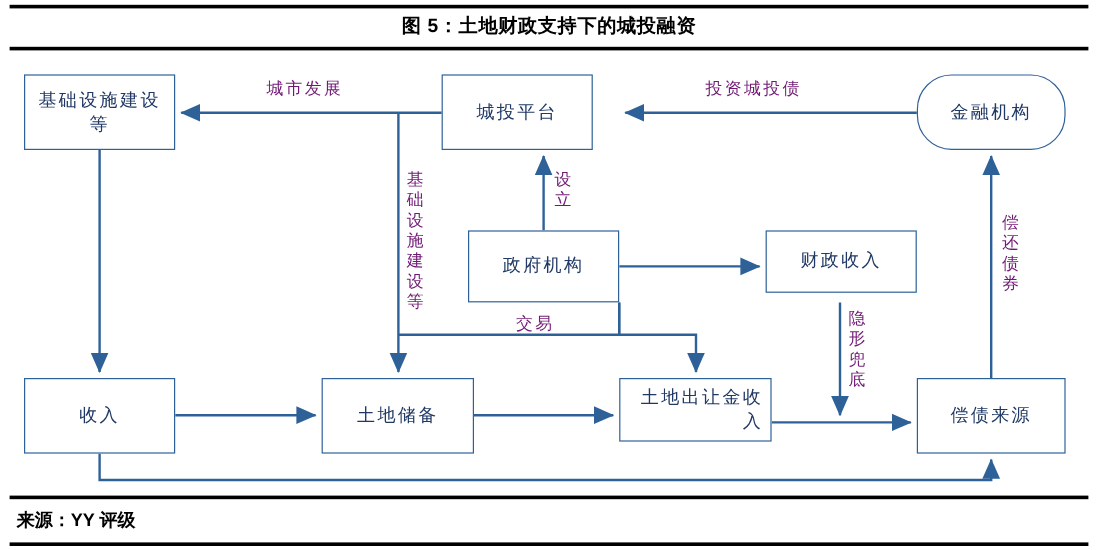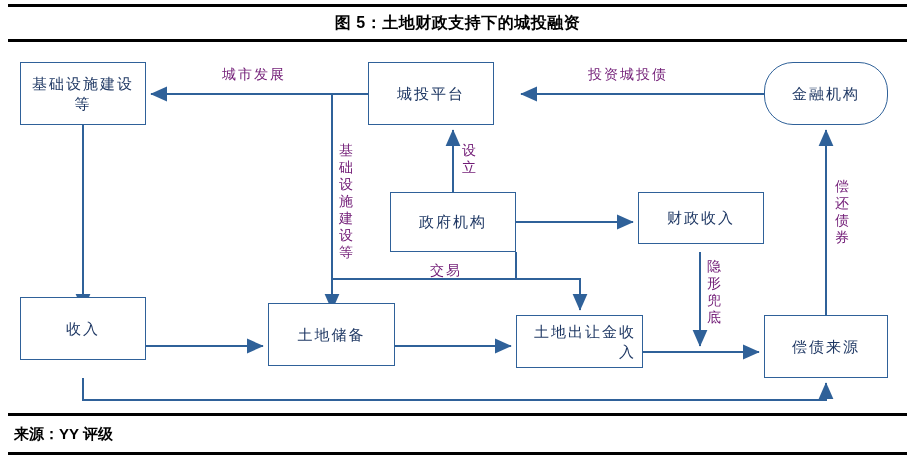--- a/index.html
+++ b/index.html
@@ -167,25 +167,25 @@
     </div>
 
     <div class="node" style="left:390px; top:150px; width:126px; height:60px;">
       <span>政府机构</span>
     </div>
 
     <div class="node" style="left:638px; top:150px; width:126px; height:52px;">
       <span>财政收入</span>
     </div>
 
-    <div class="node" style="left:20px;  top:255px; width:126px; height:63px;">
+    <div class="node" style="left:20px;  top:273px; width:126px; height:63px;">
       <span>收入</span>
     </div>
 
-    <div class="node" style="left:268px; top:261px; width:127px; height:63px;">
+    <div class="node" style="left:268px; top:273px; width:127px; height:63px;">
       <span>土地储备</span>
     </div>
 
     <div class="node" style="left:516px; top:273px; width:127px; height:53px;text-align:right;">
       <span>土地出让金收入</span>
     </div>
 
     <div class="node" style="left:764px; top:273px; width:124px; height:63px;">
       <span>偿债来源</span>
     </div>

